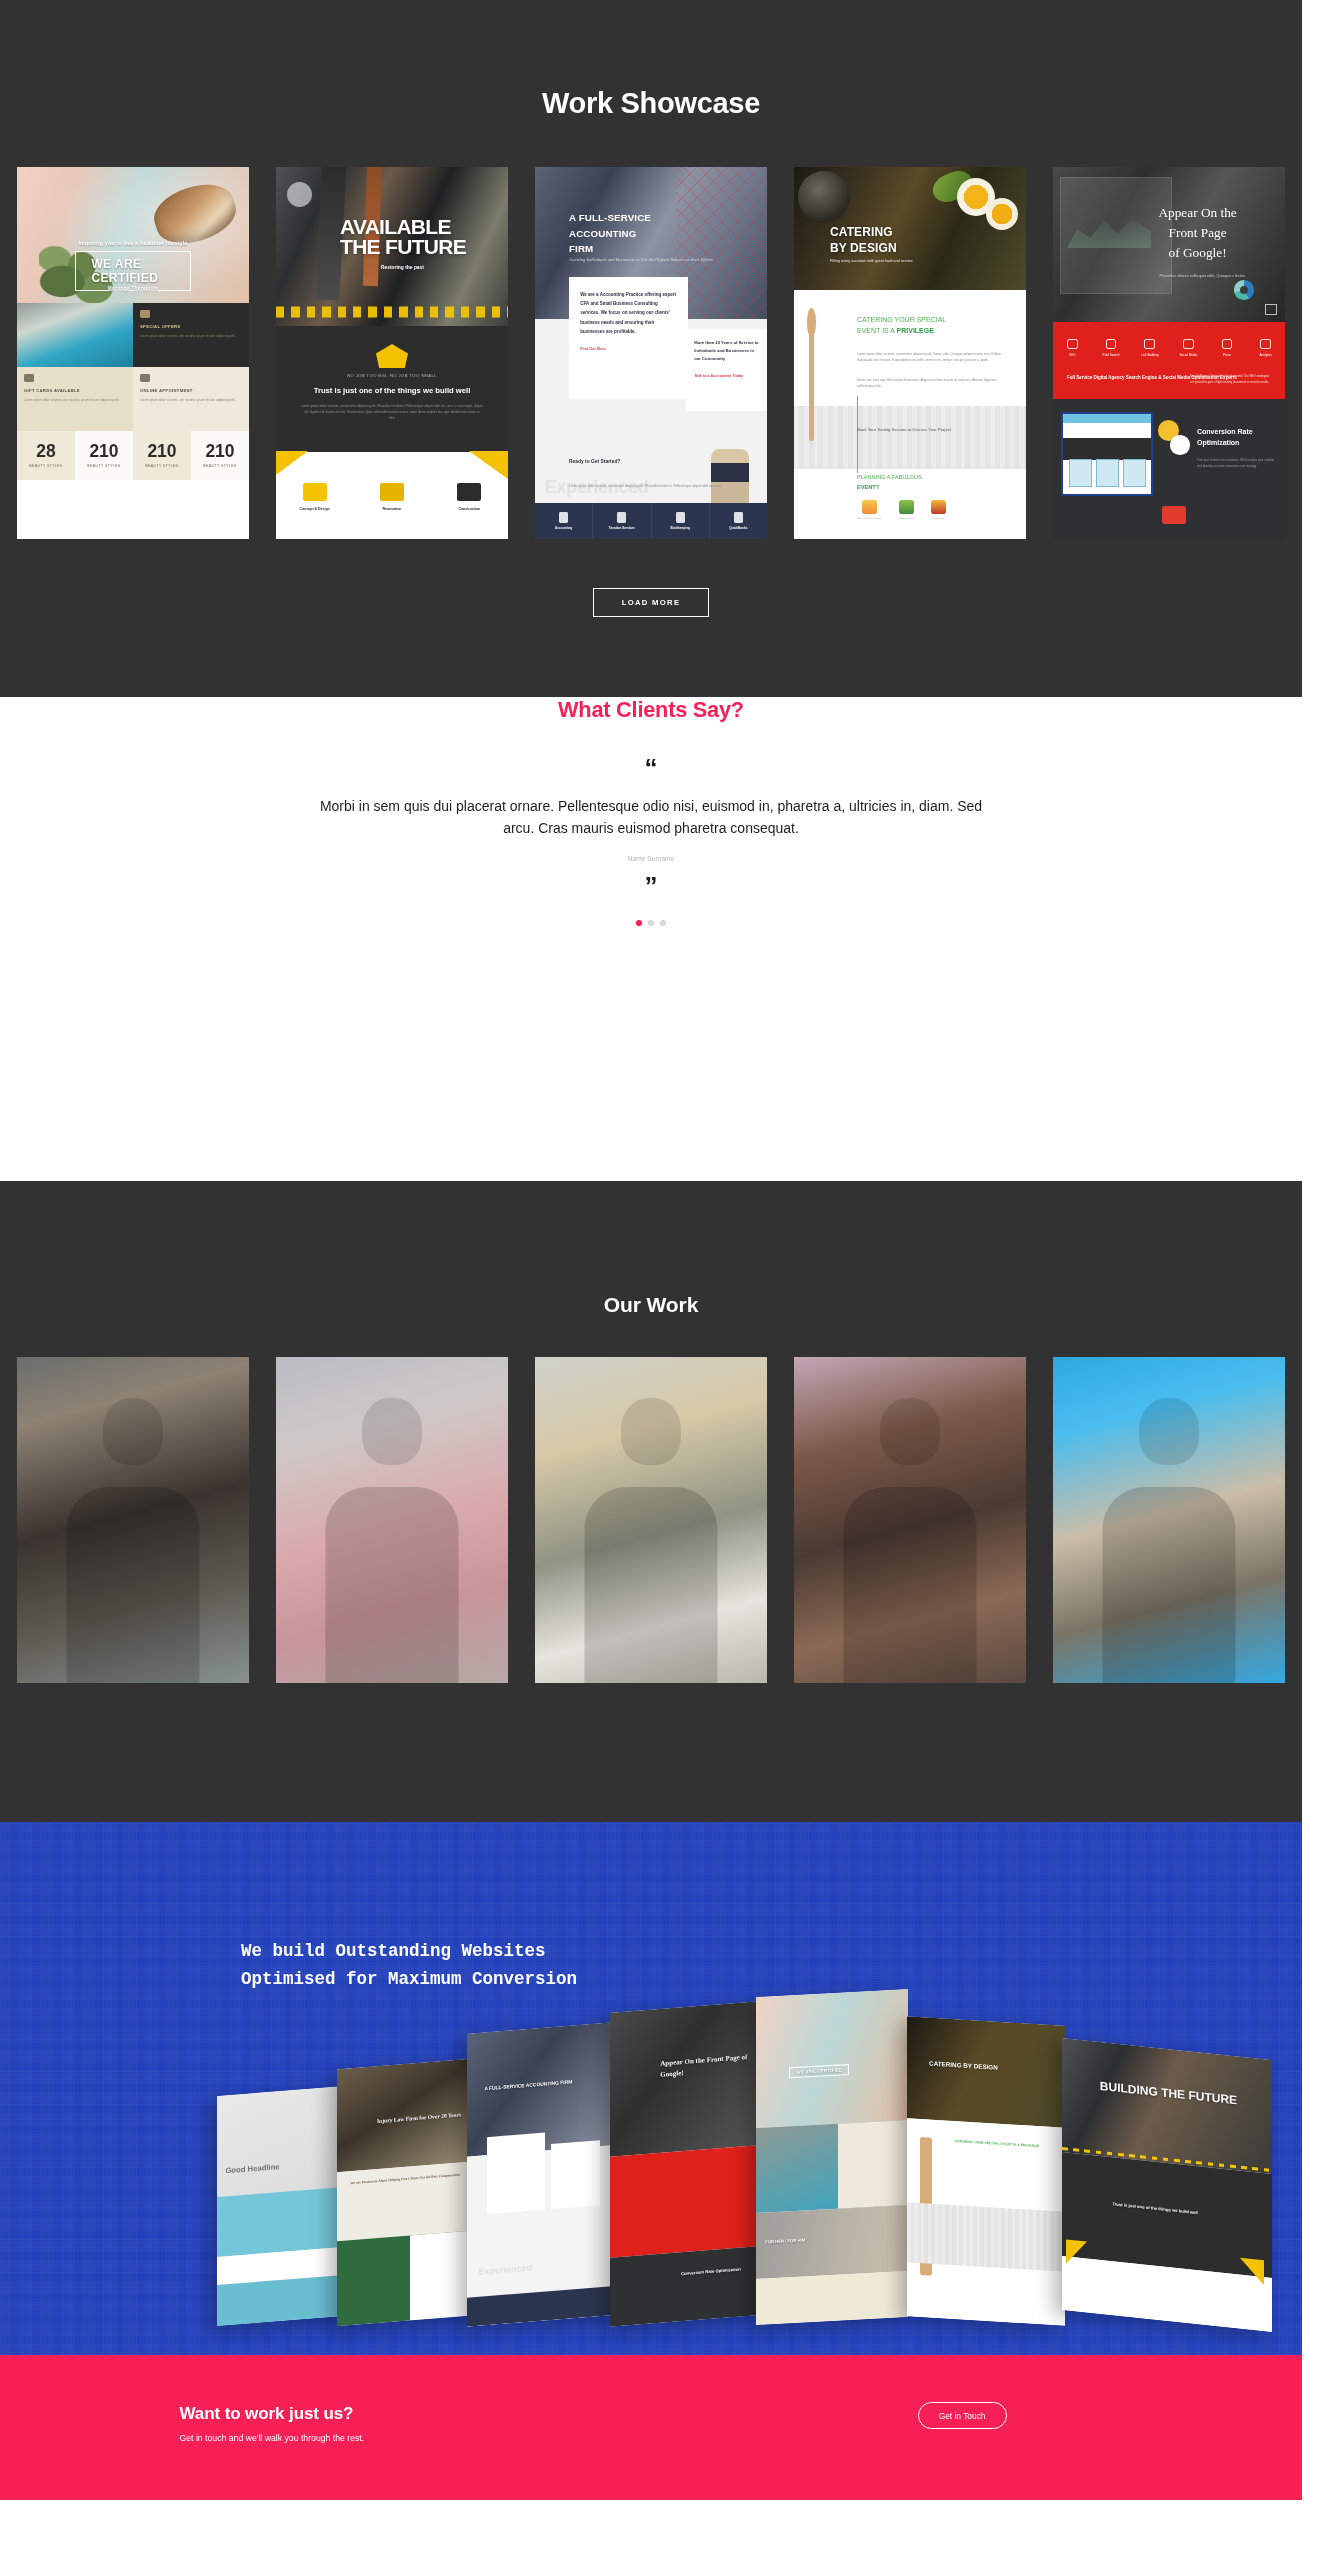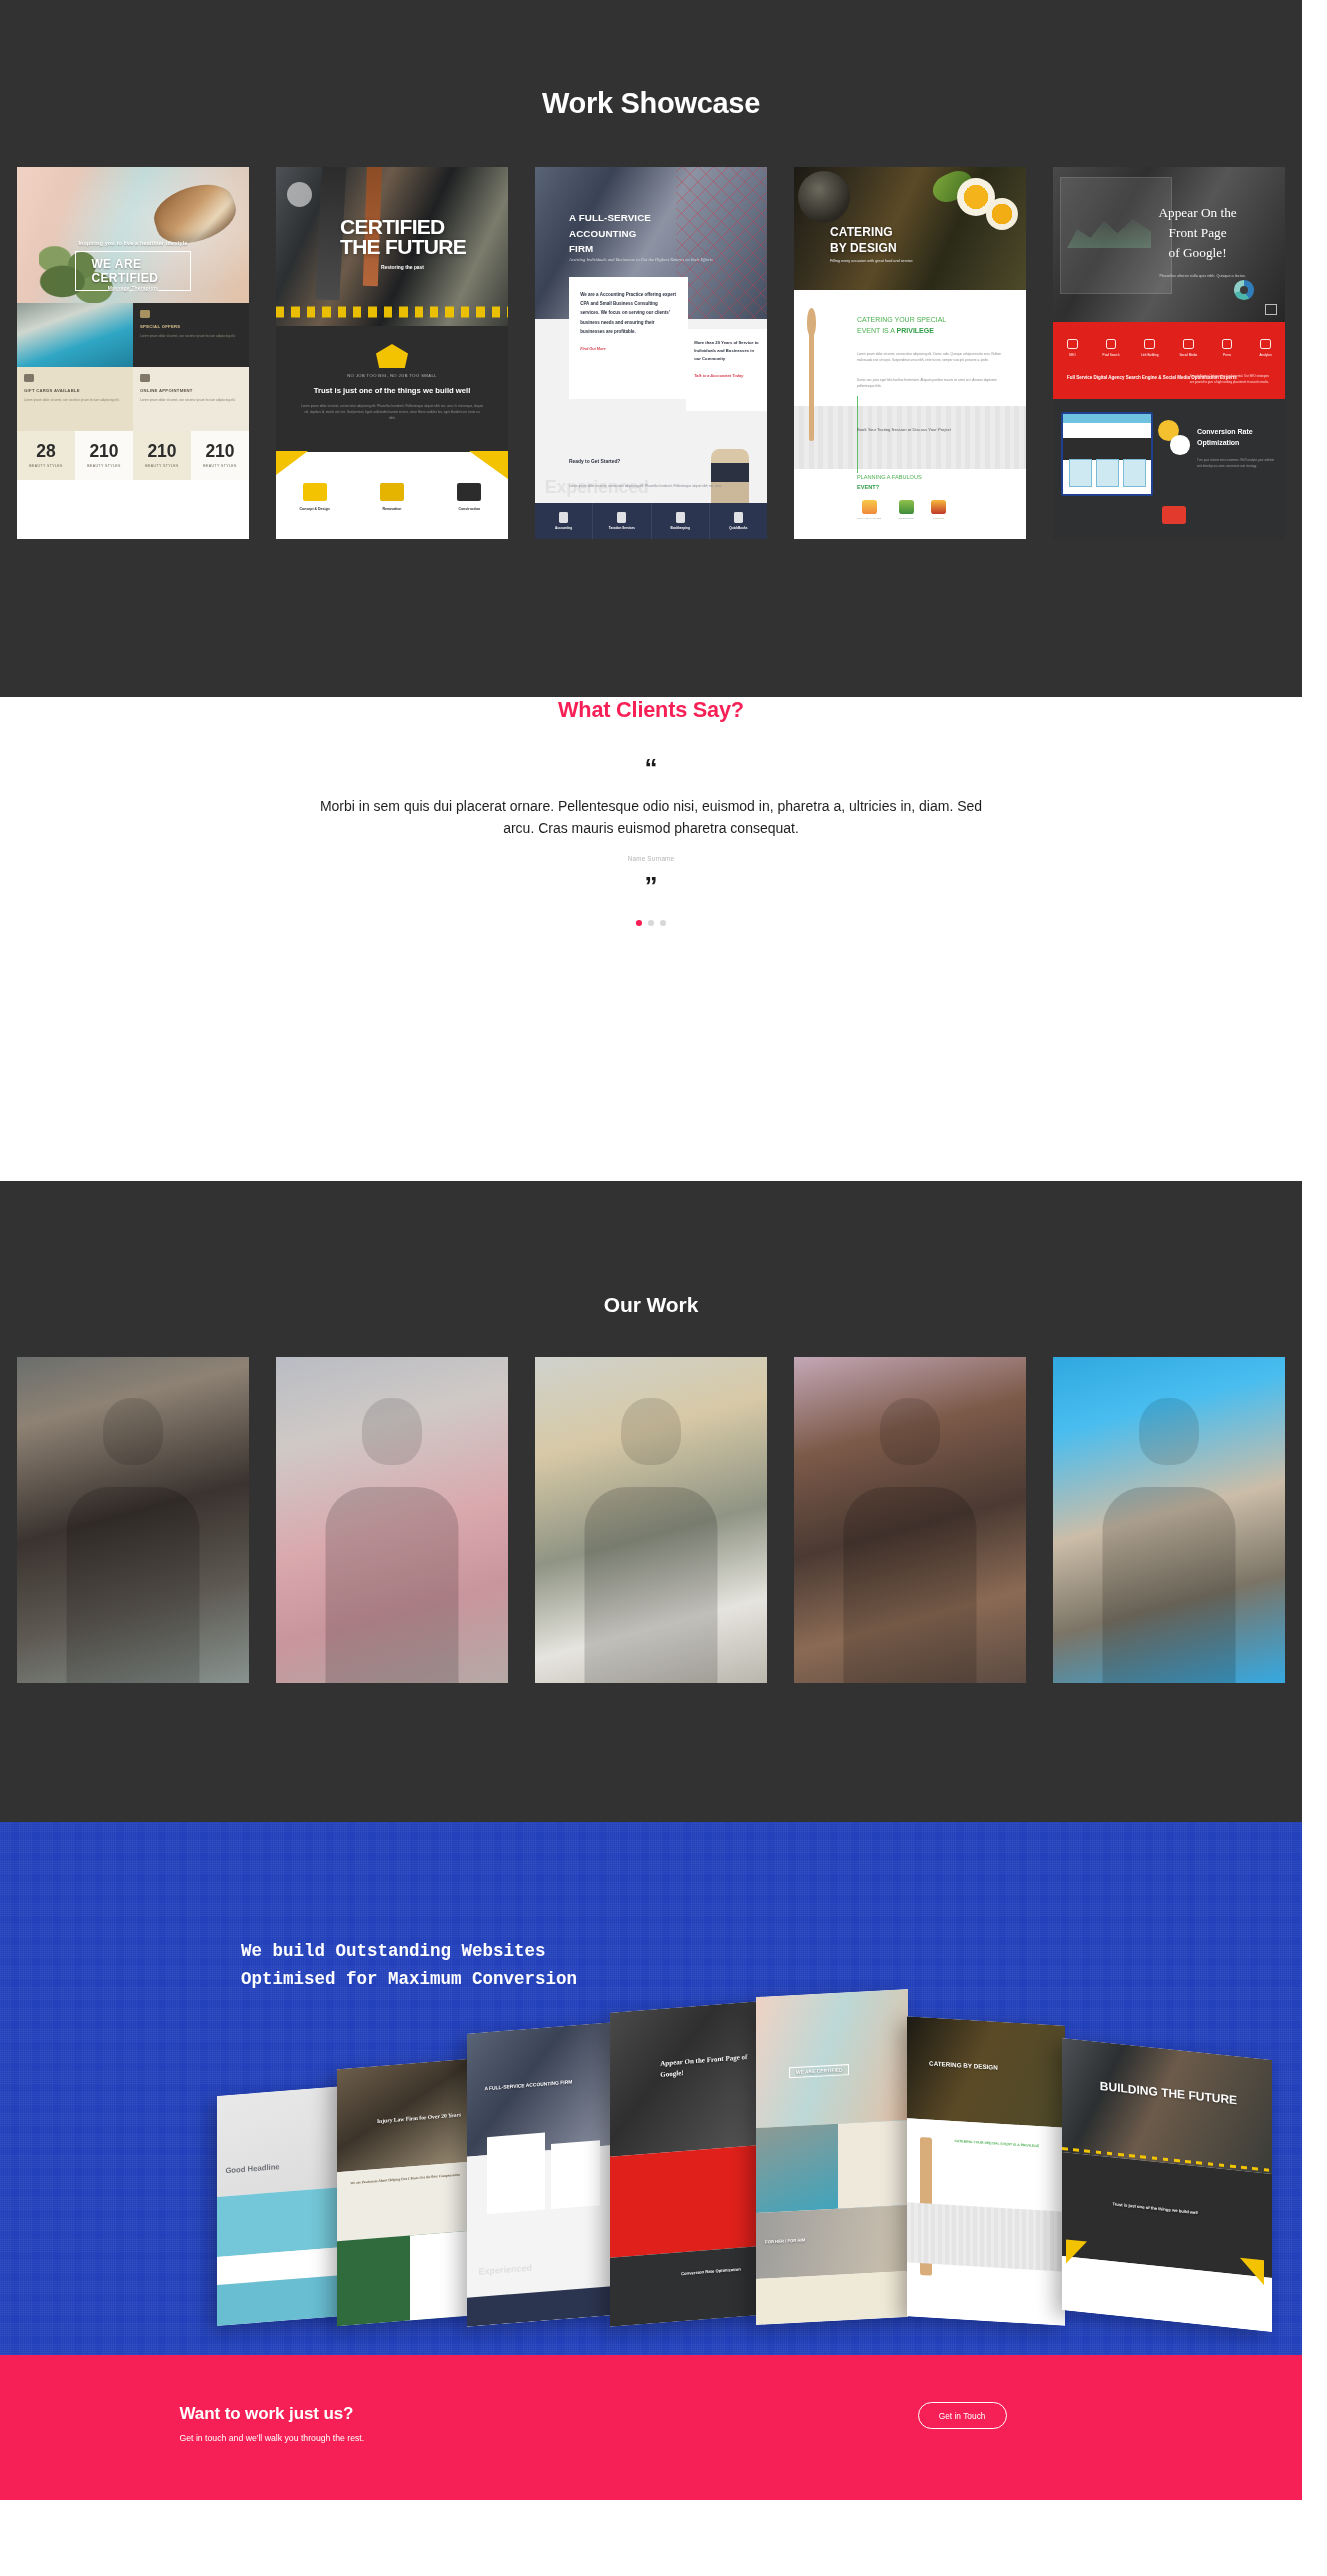--- a/index.html
+++ b/index.html
@@ -362,21 +362,21 @@
         </div>
       </div>
     </div>
 
     <div class="card">
       <div class="c2-hero">
         <div class="c2-glow"></div>
         <div class="c2-beam"></div>
         <div class="c2-beam2"></div>
         <div class="c2-t">
-          <span>CERTIFIED</span><br>
+          <span>AVAILABLE</span><br>
           <span>THE FUTURE</span>
         </div>
         <div class="c2-sub">Restoring the past</div>
         <div class="c2-chevrons"></div>
       </div>
       <div class="c2-mid">
         <div class="c2-badge"></div>
         <div class="c2-k">NO JOB TOO BIG, NO JOB TOO SMALL</div>
         <div class="c2-h">Trust is just one of the things we build well</div>
         <div class="c2-p">Lorem ipsum dolor sit amet, consectetur adipiscing elit. Phasellus hendrerit. Pellentesque aliquet nibh nec urna. In nisi neque, aliquet vel, dapibus id, mattis vel, nisi. Sed pretium, ligula sollicitudin laoreet viverra, tortor libero sodales leo, eget blandit nunc tortor eu nibh.</div>
@@ -549,20 +549,23 @@
         <div class="c4-ct">
           <span>Conversion Rate</span><br>
           <span>Optimization</span>
         </div>
         <div class="c4-cp">Turn your visitors into customers. We'll analyse your website and develop accurate conversion rate strategy.</div>
       </div>
     </div>
 
   </div>
 
+  <div class="loadmore-wrap">
+    <button class="loadmore">LOAD MORE</button>
+  </div>
 </section>
 
 <section class="section sec-white testi">
   <h2 class="testi-title">What Clients Say?</h2>
   <div class="quote-open">“</div>
   <p class="testi-text">Morbi in sem quis dui placerat ornare. Pellentesque odio nisi, euismod in, pharetra a, ultricies in, diam. Sed arcu. Cras mauris euismod pharetra consequat.</p>
   <div class="testi-name">Name Surname</div>
   <div class="quote-close">”</div>
   <div class="dots">
     <span class="dot active"></span>

